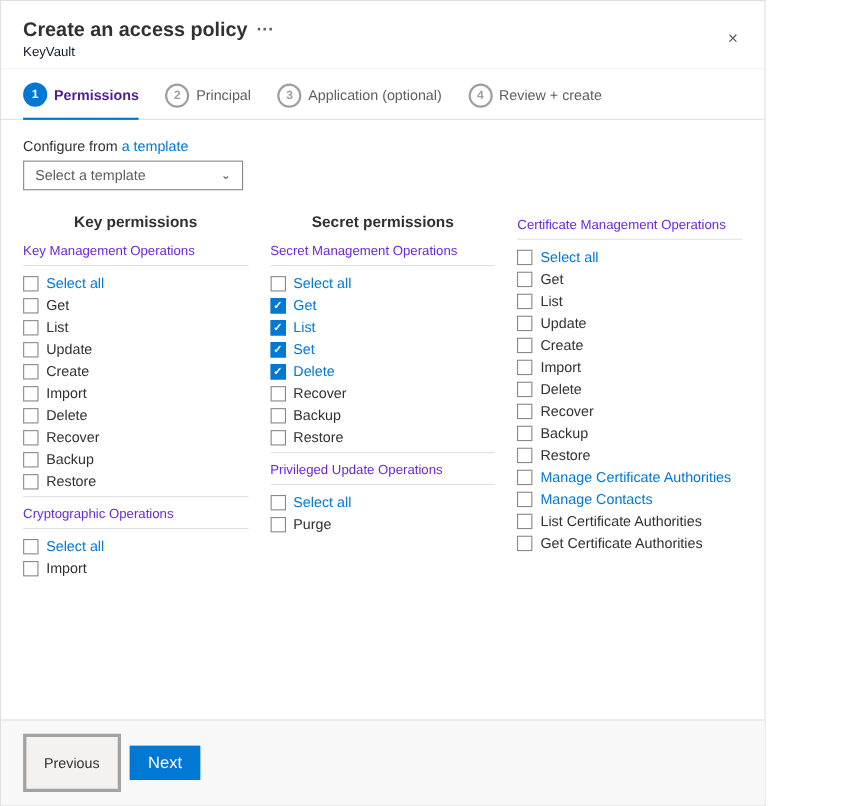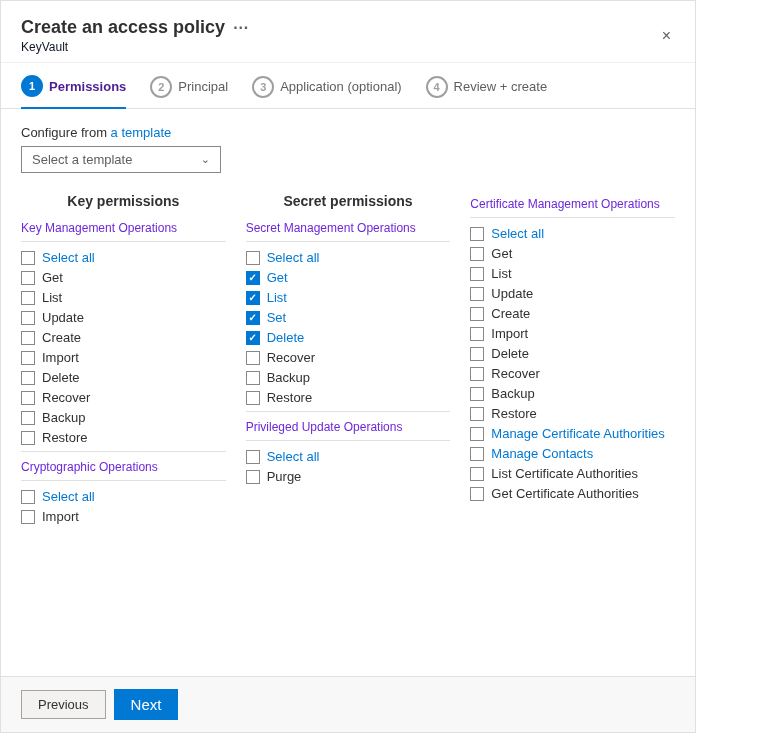--- a/index.html
+++ b/index.html
@@ -196,23 +196,23 @@
     
     .footer {
       display: flex;
       align-items: center;
       padding: 12px 20px;
       border-top: 1px solid #e0e0e0;
       gap: 8px;
       background: #f8f8f8;
     }
     .btn-previous {
-      padding: 6px 16px;
+      padding: 16px 16px;
       background: #f3f2f1;
-      border: 1px solid #a3a3a3;
+      border: 3px solid #a3a3a3;
       color: #323130;
       font-size: 13px;
       cursor: pointer;
     }
     .btn-next {
       padding: 6px 16px;
       background: #0078d4;
       border: 1px solid #0078d4;
       color: #fff;
       font-size: 15px;

